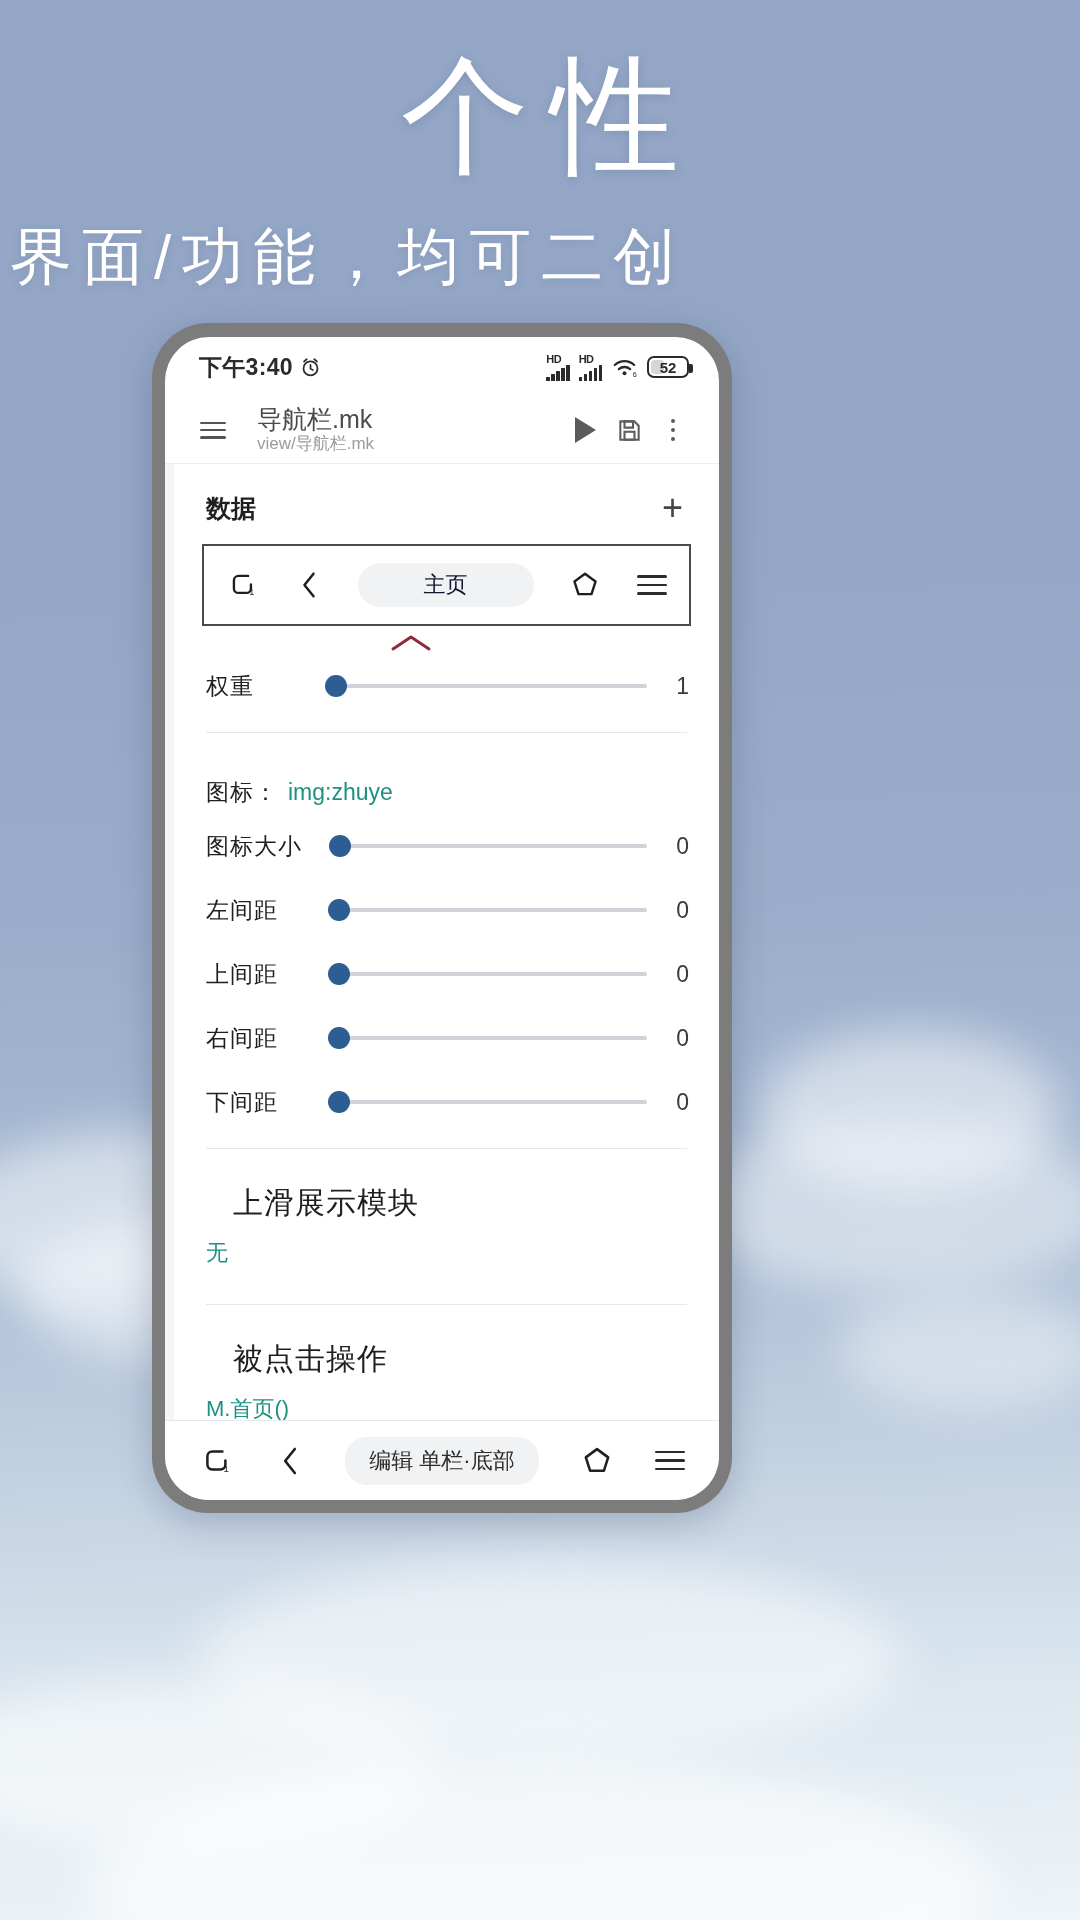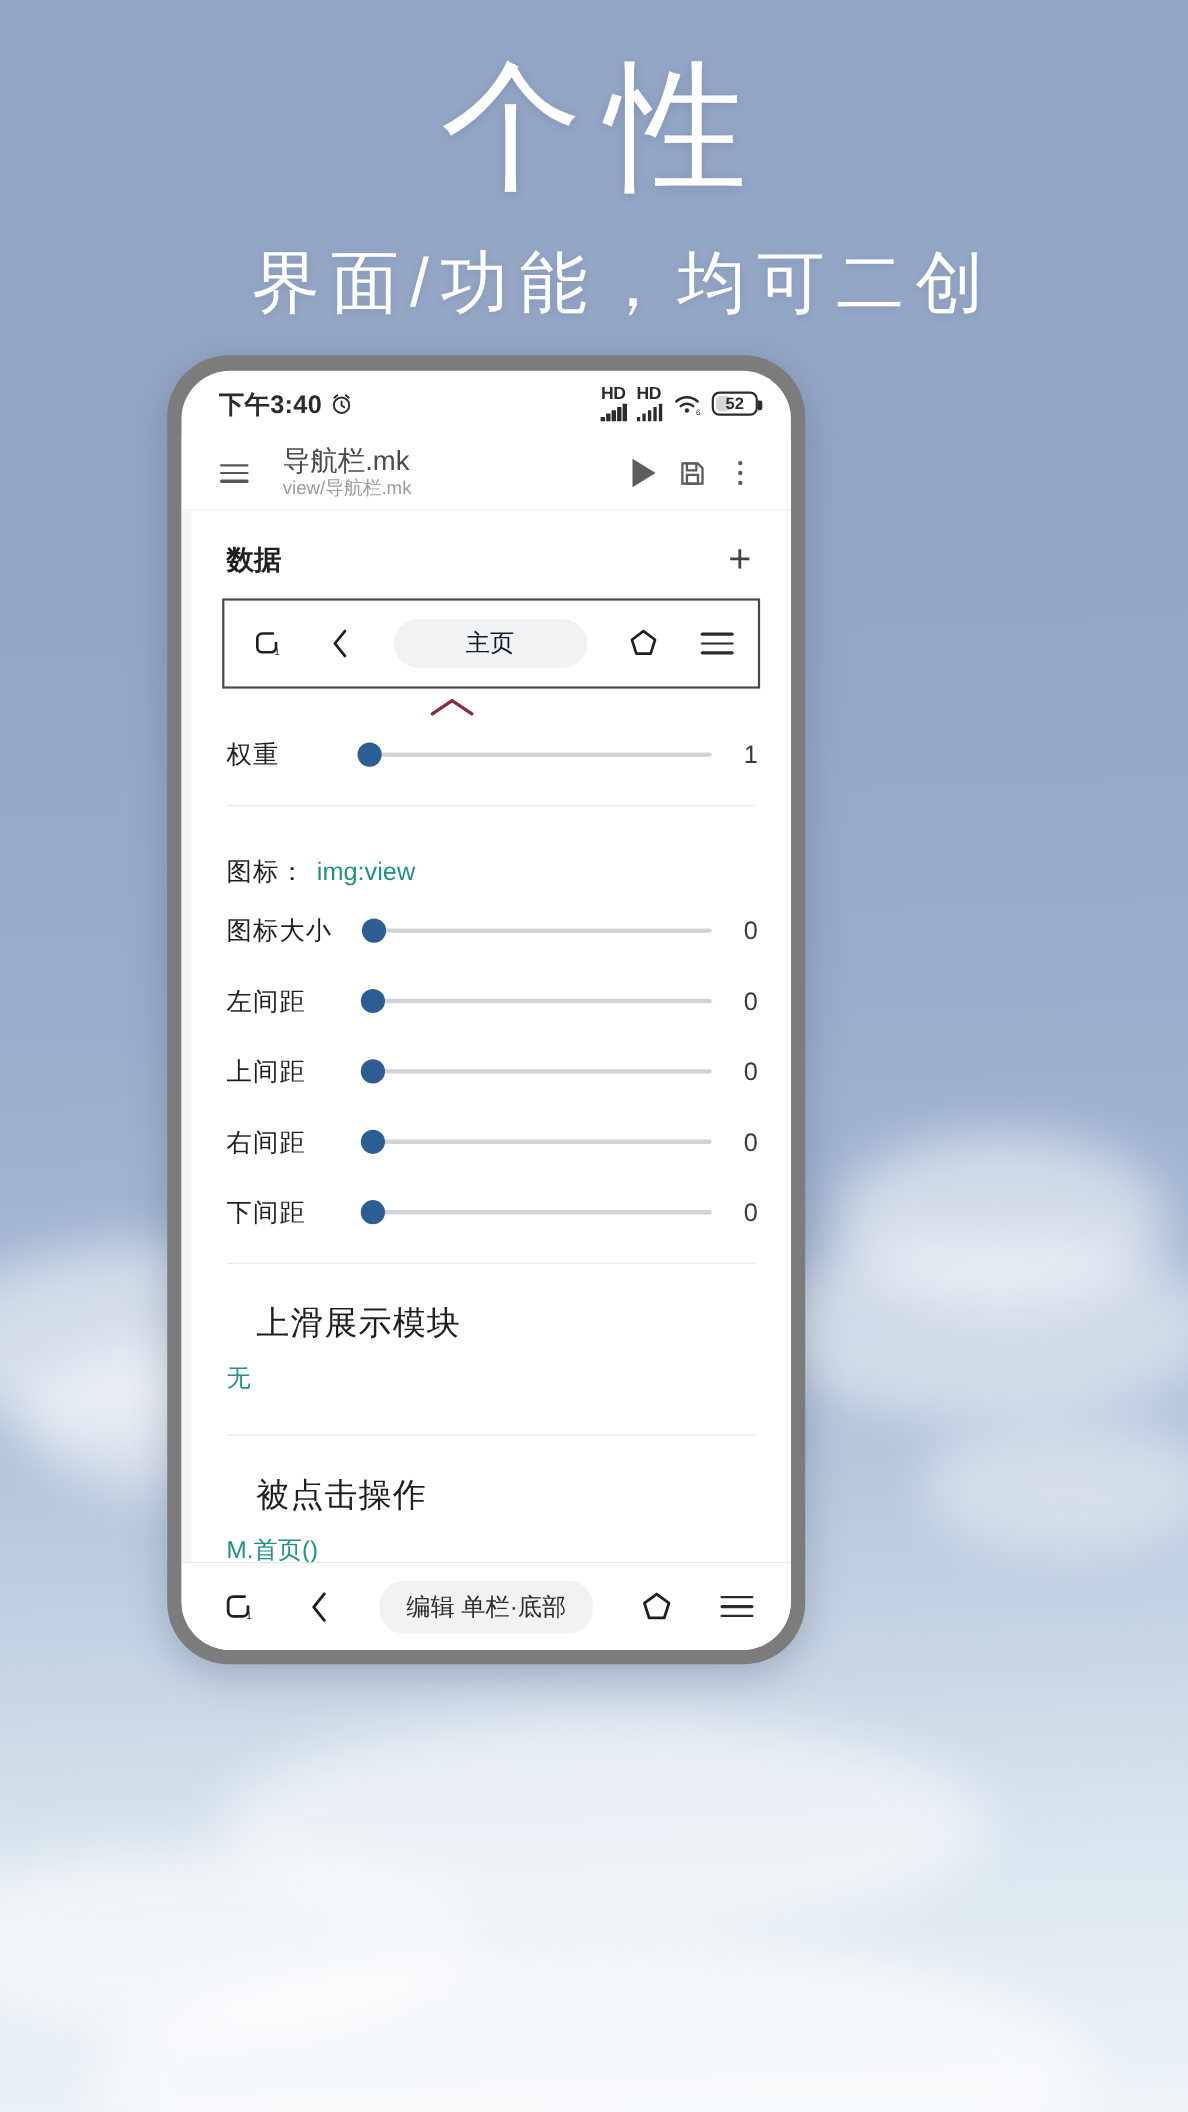--- a/index.html
+++ b/index.html
@@ -26,21 +26,21 @@
   
   .headline {
     position: absolute; top: 40px; left: 0; width: 1080px;
     text-align: center; color: #ffffff;
     font-size: 128px; font-weight: 300; letter-spacing: 22px;
     text-indent: 22px; line-height: 1.18;
     text-shadow: 0 2px 10px rgba(70,90,125,.25);
   }
   .subline {
     position: absolute; top: 215px; left: 0; width: 904px;
-    text-align: right; color: #ffffff;
+    text-align: left; color: #ffffff;
     font-size: 62px; font-weight: 300; letter-spacing: 10px;
     text-indent: 10px;
     text-shadow: 0 2px 8px rgba(70,90,125,.2);
   }
 
   
   .phone {
     position: absolute; left: 152px; top: 323px;
     width: 580px; height: 1190px;
     background: #7c7c7c;
@@ -60,21 +60,21 @@
   .statusbar {
     height: 60px; flex: 0 0 60px;
     display: flex; align-items: center; justify-content: space-between;
     padding: 0 30px 0 34px;
     color: #2b2b2b;
   }
   .sb-left { display: flex; align-items: center; gap: 7px; font-size: 23px; font-weight: 600; letter-spacing:.3px;}
   .sb-right { display: flex; align-items: center; gap: 9px; }
   .alarm-ico { width: 21px; height: 21px; }
   .sigwrap { display:flex; flex-direction:column; align-items:flex-start; line-height:1;}
-  .hdtag { font-size: 16px; font-weight: 800; letter-spacing:-.5px; margin-bottom:1px;}
+  .hdtag { font-size: 11px; font-weight: 800; letter-spacing:-.5px; margin-bottom:1px;}
   .bars { display:flex; align-items:flex-end; gap:1.6px; height:15px;}
   .bars i { width: 3.4px; background:#2b2b2b; display:block; border-radius:.5px;}
   .bars i:nth-child(1){height:4px;} .bars i:nth-child(2){height:7px;}
   .bars i:nth-child(3){height:10px;} .bars i:nth-child(4){height:13px;}
   .bars i:nth-child(5){height:16px;}
   .batt {
     width: 42px; height: 22px; border: 2.4px solid #2b2b2b; border-radius: 7px;
     display:flex; align-items:center; justify-content:center;
     font-size: 15px; font-weight: 700; position: relative;
   }
@@ -309,21 +309,21 @@
           <span class="track">
               <i class="thumb" style="left:2.5%"></i>
             </span>
           <span class="sl-val">1</span>
         </div>
 
         <div class="divider"></div>
 
         <div class="kv-row">
           <span class="kv-key">图标：</span>
-          <span class="kv-val">img:view</span>
+          <span class="kv-val">img:zhuye</span>
         </div>
 
         <div class="slider-row">
           <span class="sl-label wide">图标大小</span>
           <span class="track">
               <i class="thumb" style="left:2%"></i>
             </span>
           <span class="sl-val">0</span>
         </div>
         <div class="slider-row">

